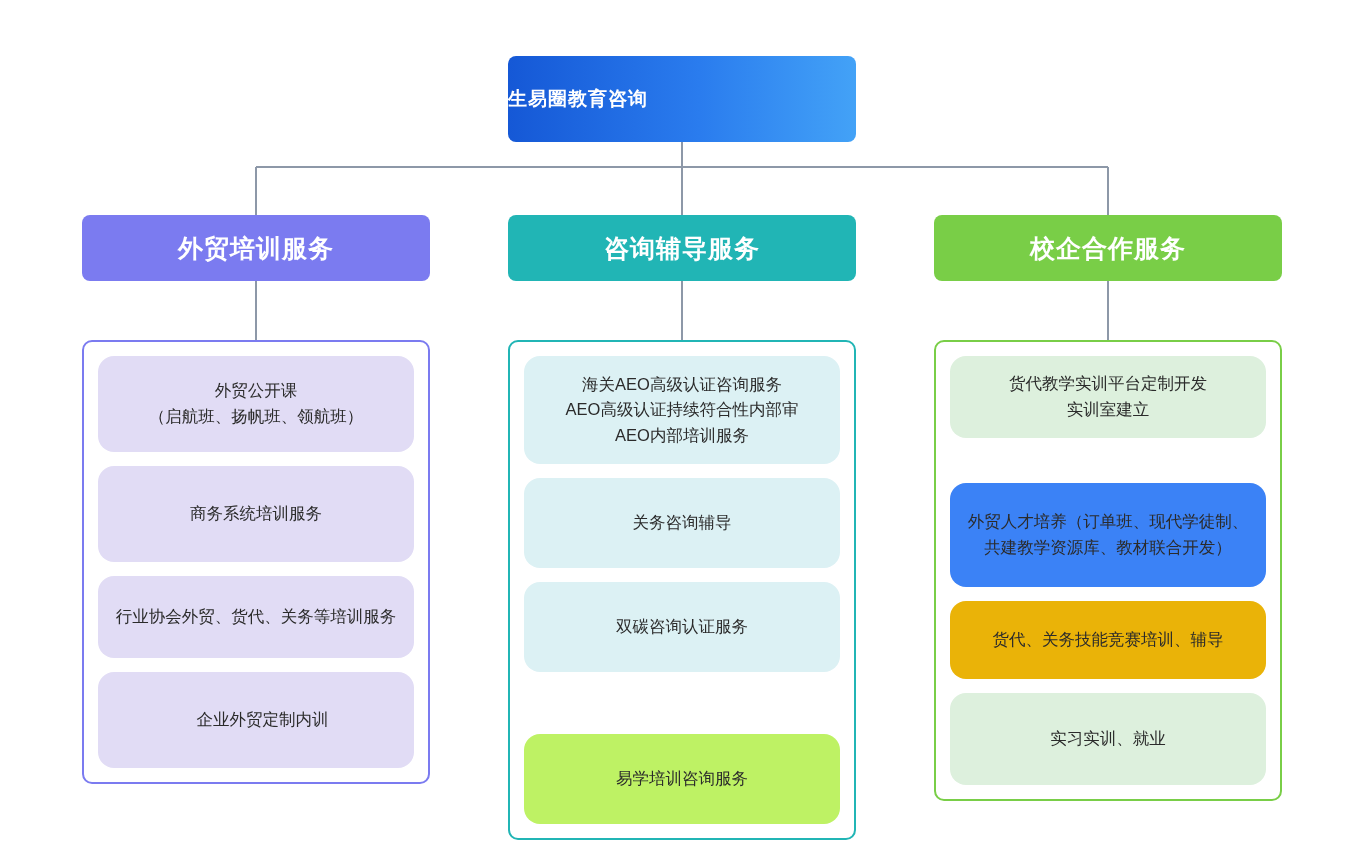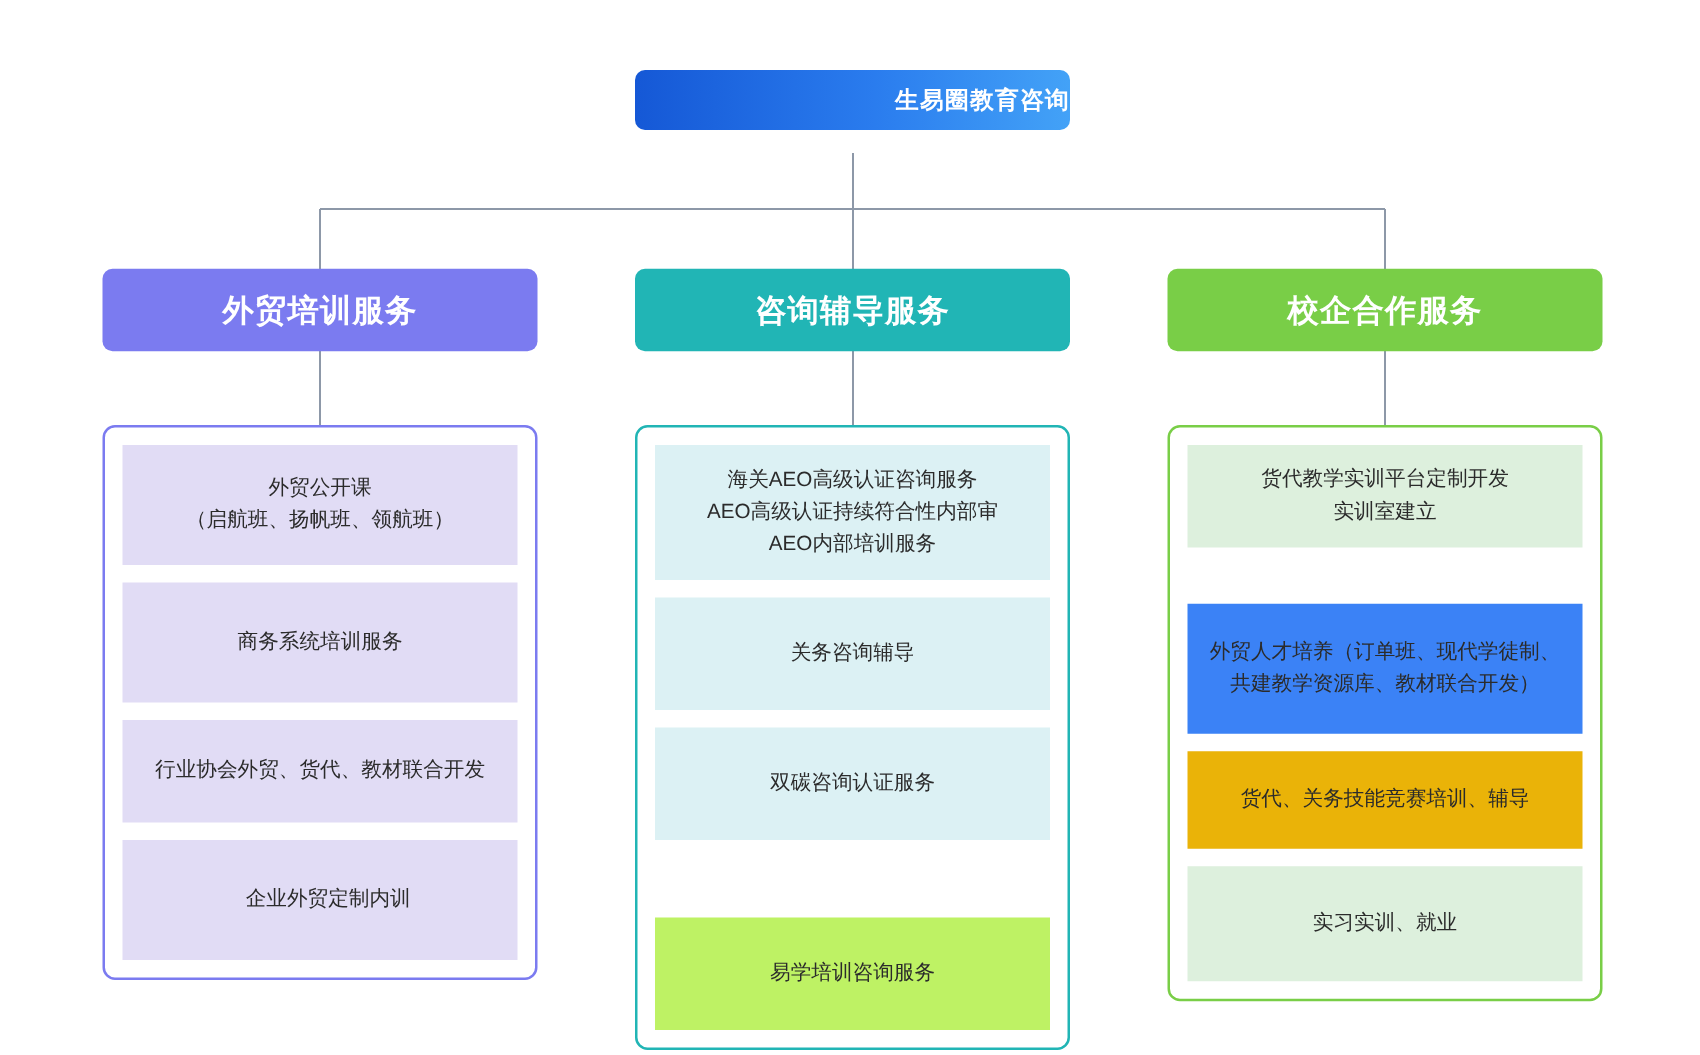--- a/index.html
+++ b/index.html
@@ -28,30 +28,30 @@
     height: 844px;
     pointer-events: none;
   }
 
   
   .root-node {
     position: absolute;
     left: 508px;
     top: 56px;
     width: 348px;
-    height: 48px;
+    height: 86px;
     border-radius: 8px;
     background: linear-gradient(90deg, #1558d6 0%, #2a7cee 55%, #43a2f7 100%);
     color: #ffffff;
     font-size: 19px;
     font-weight: bold;
     letter-spacing: 1px;
     display: flex;
     align-items: center;
-    justify-content: flex-end;
+    justify-content: flex-start;
     box-sizing: border-box;
   }
 
   
   .column {
     position: absolute;
     top: 215px;
     width: 348px;
   }
   .col-0 { left: 82px; }
@@ -81,21 +81,21 @@
     border: 2px solid transparent;
     box-sizing: border-box;
     padding: 14px 14px 14px 14px;
     display: flex;
     flex-direction: column;
     gap: 14px;
     background: #ffffff;
   }
 
   .item-card {
-    border-radius: 0;
+    border-radius: 16px;
     box-sizing: border-box;
     padding: 14px 14px;
     font-size: 16.5px;
     line-height: 1.55;
     color: #2b2b2b;
     text-align: center;
     white-space: pre-line;
     display: flex;
     align-items: center;
     justify-content: center;
@@ -141,21 +141,21 @@
   </div>
 
   <div class="column col-0">
     <div class="category-header" style="background: rgb(123, 123, 240);">
       <span>外贸培训服务</span>
     </div>
     <div class="items-container" style="border-color: rgb(123, 123, 240);">
       <div class="item-card" style="min-height: 96px; background: rgb(225, 220, 245);">外贸公开课
 （启航班、扬帆班、领航班）</div>
       <div class="item-card" style="min-height: 96px; background: rgb(225, 220, 245);">商务系统培训服务</div>
-      <div class="item-card" style="min-height: 82px; background: rgb(225, 220, 245);">行业协会外贸、货代、教材联合开发</div>
+      <div class="item-card" style="min-height: 82px; background: rgb(225, 220, 245);">行业协会外贸、货代、关务等培训服务</div>
       <div class="item-card" style="min-height: 96px; background: rgb(225, 220, 245); padding-left: 27px;">企业外贸定制内训</div>
     </div>
   </div>
 
   <div class="column col-1">
     <div class="category-header" style="background: rgb(33, 181, 181);">
       <span>咨询辅导服务</span>
     </div>
     <div class="items-container" style="border-color: rgb(33, 181, 181);">
       <div class="item-card" style="min-height: 108px; background: rgb(220, 241, 244);">海关AEO高级认证咨询服务

